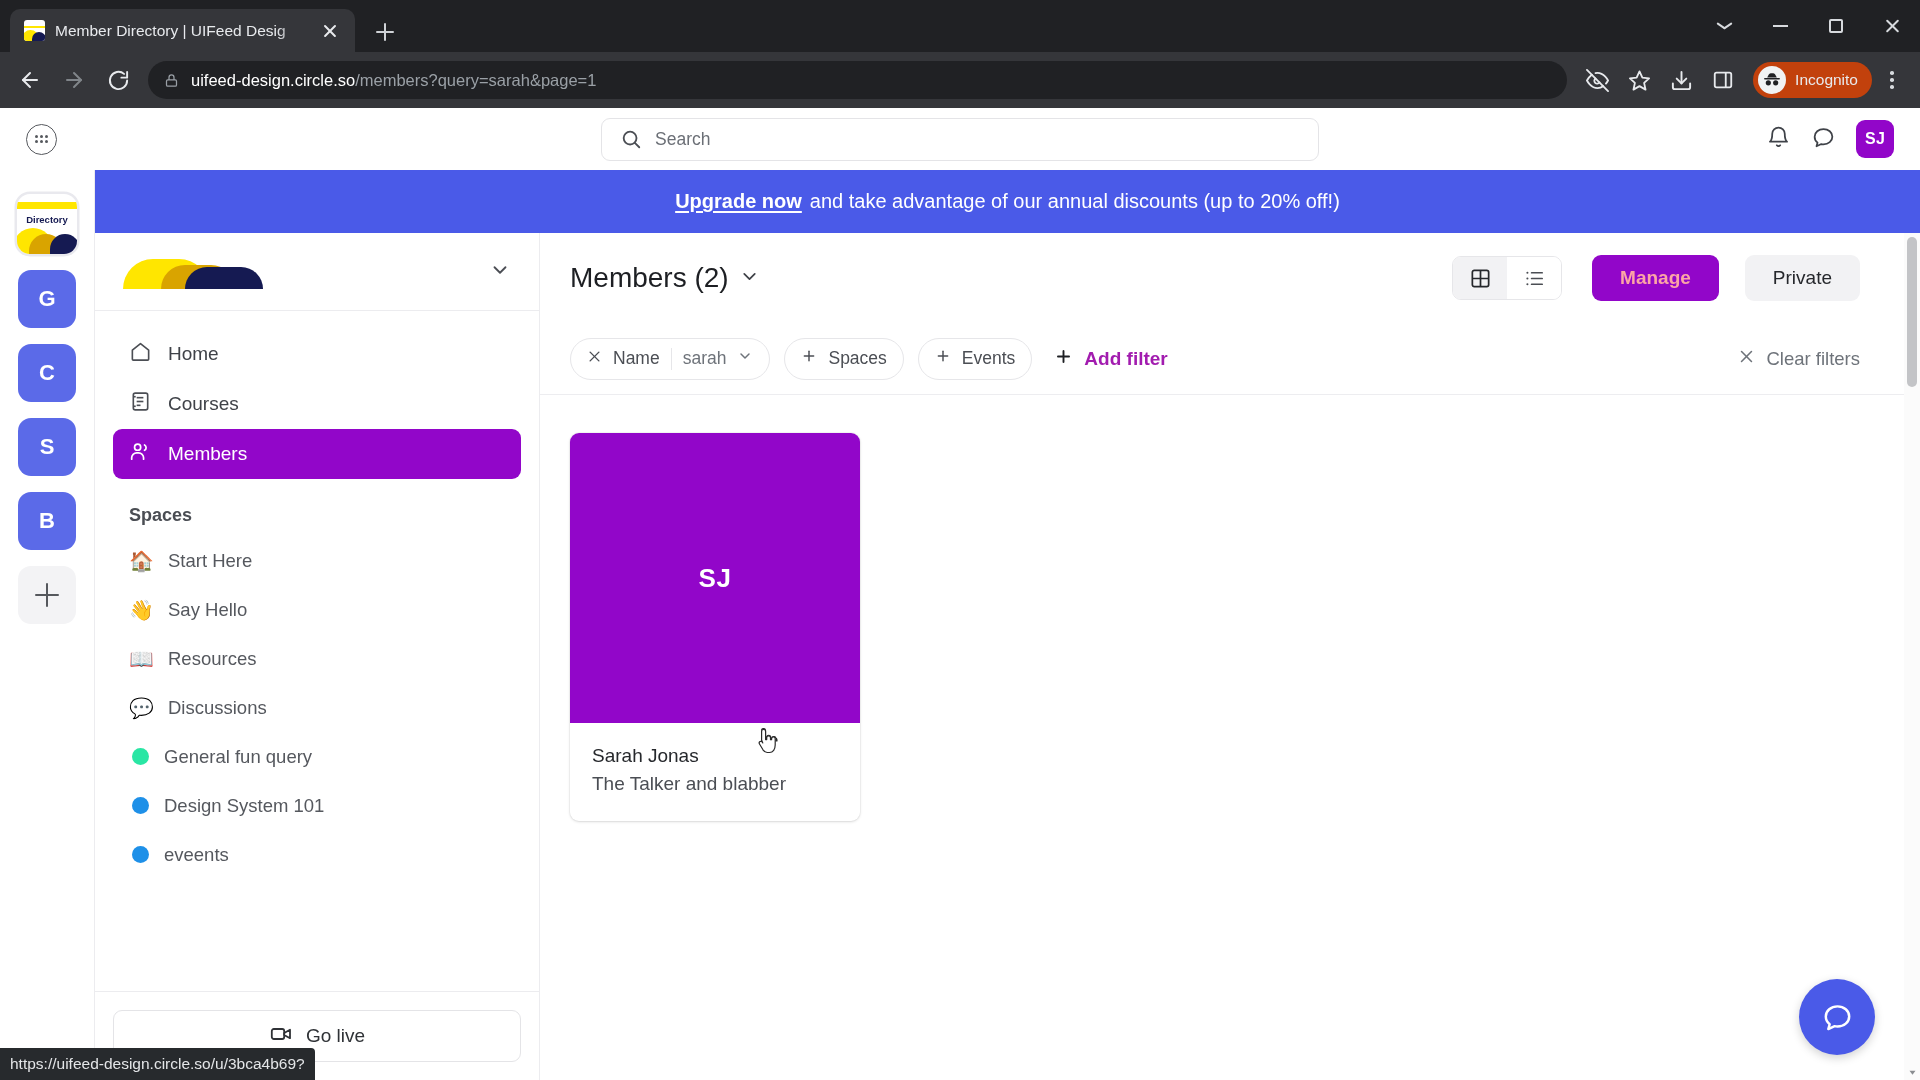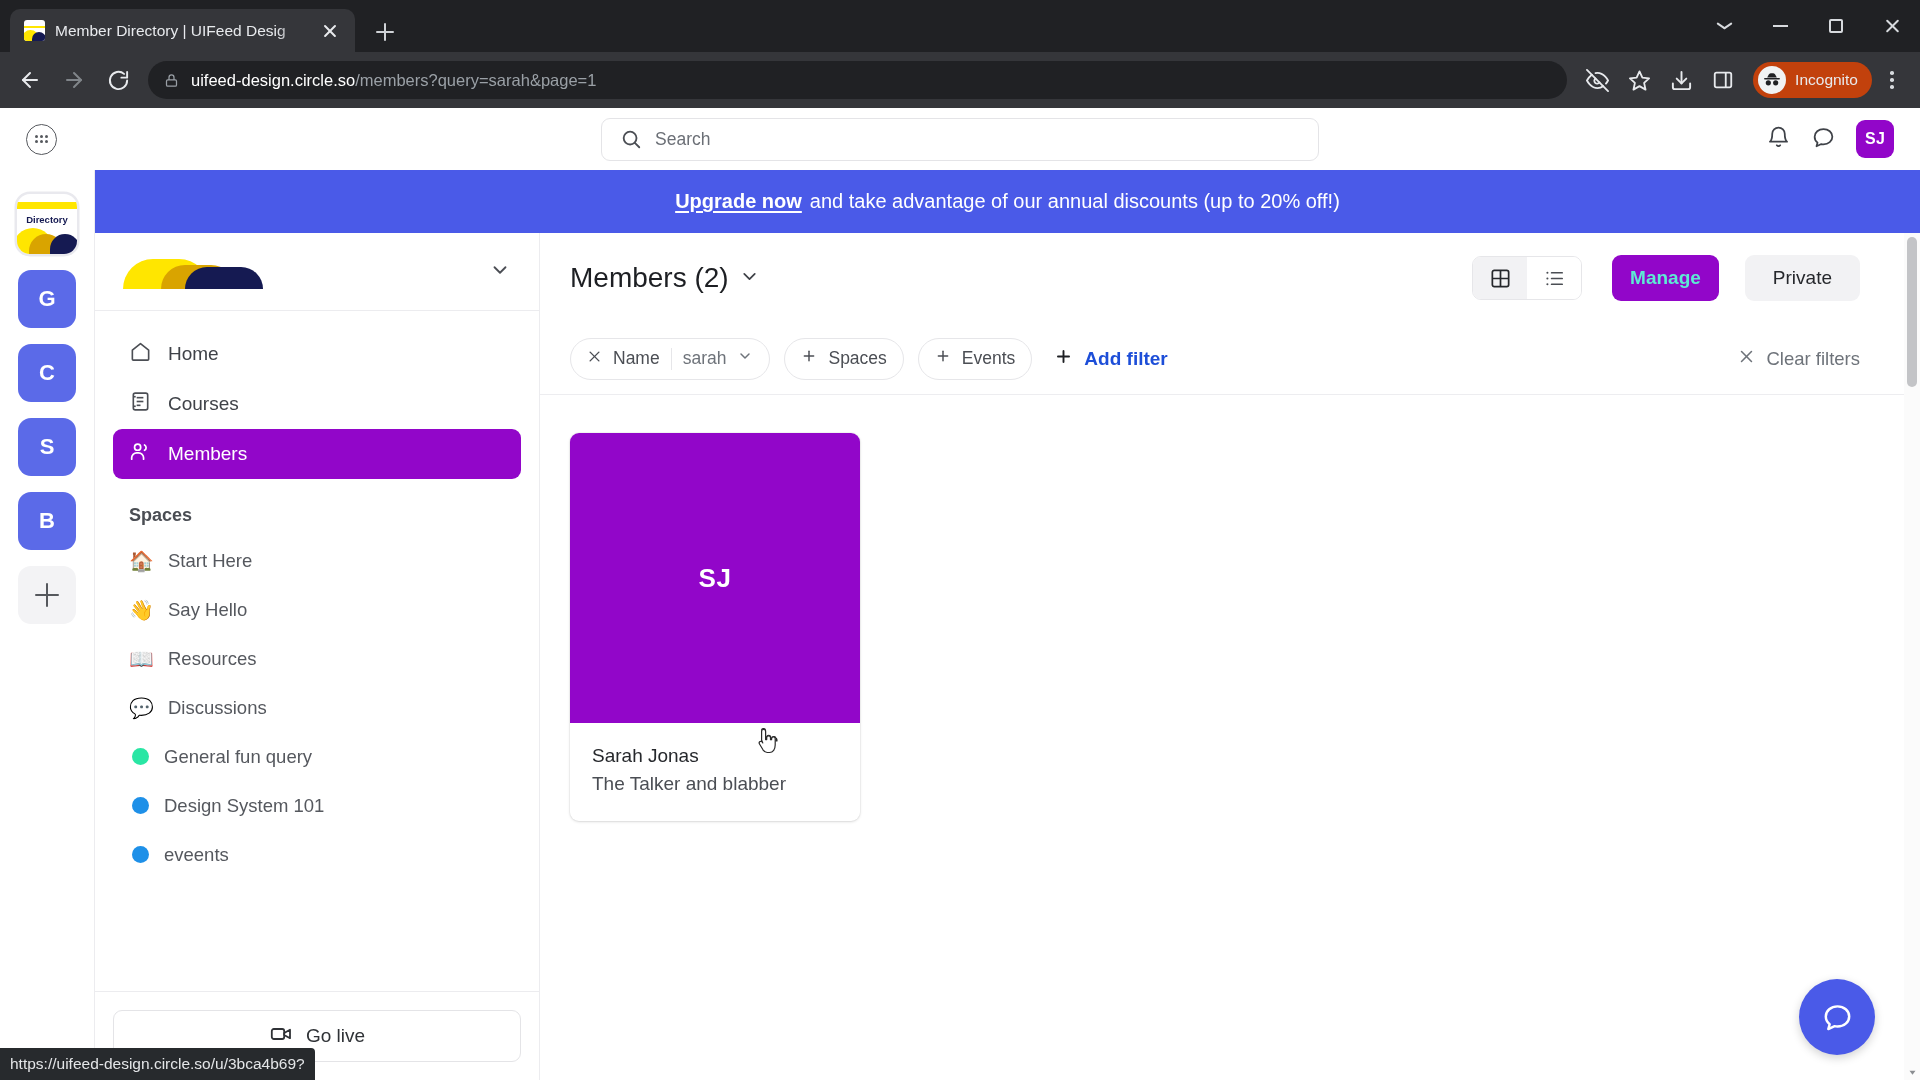--- a/index.html
+++ b/index.html
@@ -202,40 +202,40 @@
   .main-head {
     height:90px; display:flex; align-items:center; padding: 0 48px 0 30px; gap:10px;
   }
   .main-title { font-size:28px; color:#1d1f23; font-weight:400; }
   .view-toggle {
     display:flex; margin-left:auto; border:1px solid #e6e6e9; border-radius:9px; overflow:hidden; height:44px;
   }
   .vt-btn { width:54px; height:100%; display:flex; align-items:center; justify-content:center; background:#fff; }
   .vt-btn.active { background:#f2f2f4; }
   .btn-manage {
-    height:46px; padding:0 18px; background:#9206c9; color:#5eead4; border-radius:9px;
+    height:46px; padding:0 28px; background:#9206c9; color:#fca5a5; border-radius:9px;
     font-size:19px; font-weight:700; display:flex; align-items:center; margin-left:20px;
   }
   .btn-private {
     height:46px; padding:0 28px; background:#f2f2f4; color:#26282c; border-radius:9px;
     font-size:19px; display:flex; align-items:center; margin-left:16px;
   }
 
   .filter-bar {
     height:72px; display:flex; align-items:center; padding: 0 48px 0 30px; gap:14px;
     border-bottom:1px solid #ededf0;
   }
   .chip {
     height:42px; border:1px solid #e6e6e9; border-radius:21px; display:flex; align-items:center;
     padding:0 16px; gap:11px; font-size:17.5px; color:#4b4e54; background:#fff;
   }
   .chip .divider { width:1px; height:22px; background:#e6e6e9; }
   .chip .val { color:#6e737a; }
   .addfilter {
-    display:flex; align-items:center; gap:11px; font-size:19px; color:#1d4ed8; font-weight:700;
+    display:flex; align-items:center; gap:11px; font-size:19px; color:#a21caf; font-weight:700;
     padding: 0 8px; height:42px;
   }
   .clearfilters {
     margin-left:auto; display:flex; align-items:center; gap:11px; font-size:18.5px; color:#6e737a;
   }
 
   .cards { padding: 38px 30px; display:flex; flex-wrap:wrap; gap:30px; }
   .card {
     width:290px; border-radius:9px; background:#fff; overflow:hidden;
     box-shadow: 0 1px 3px rgba(0,0,0,.13), 0 0 0 1px rgba(0,0,0,.03);

